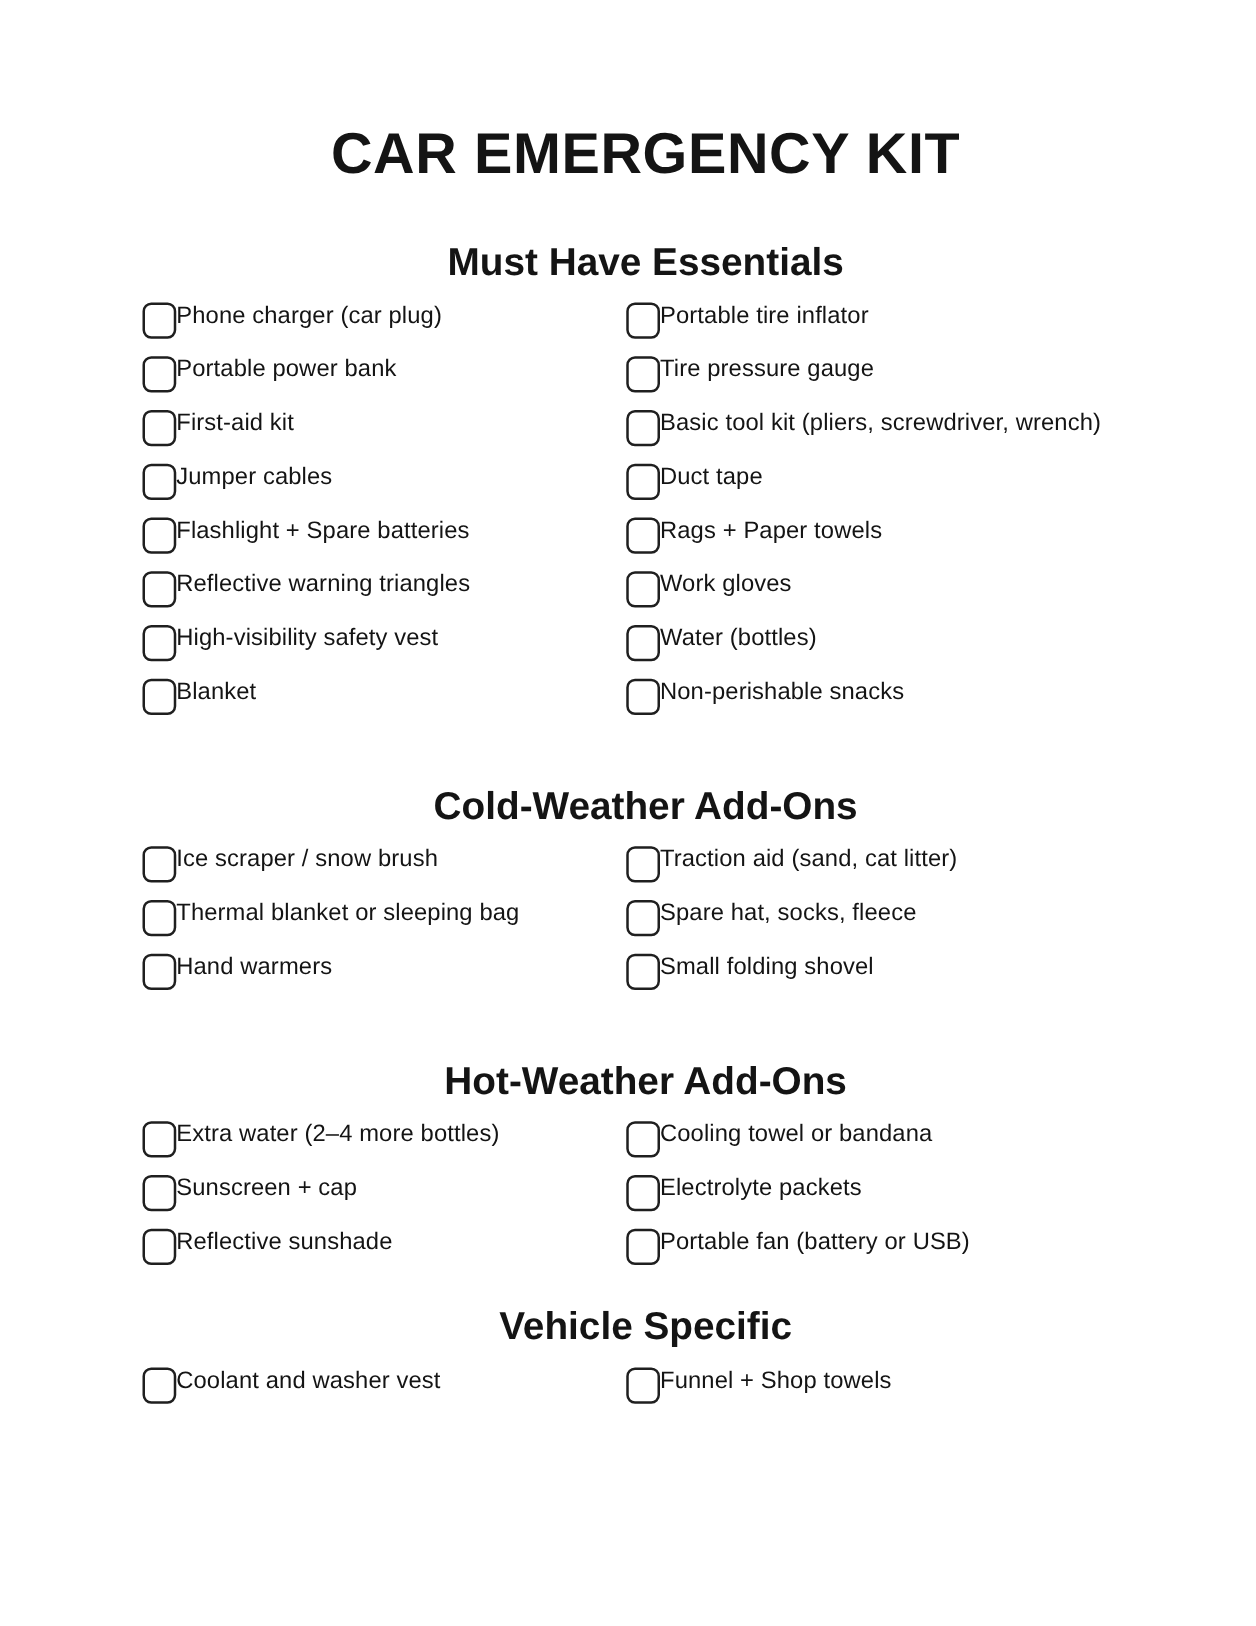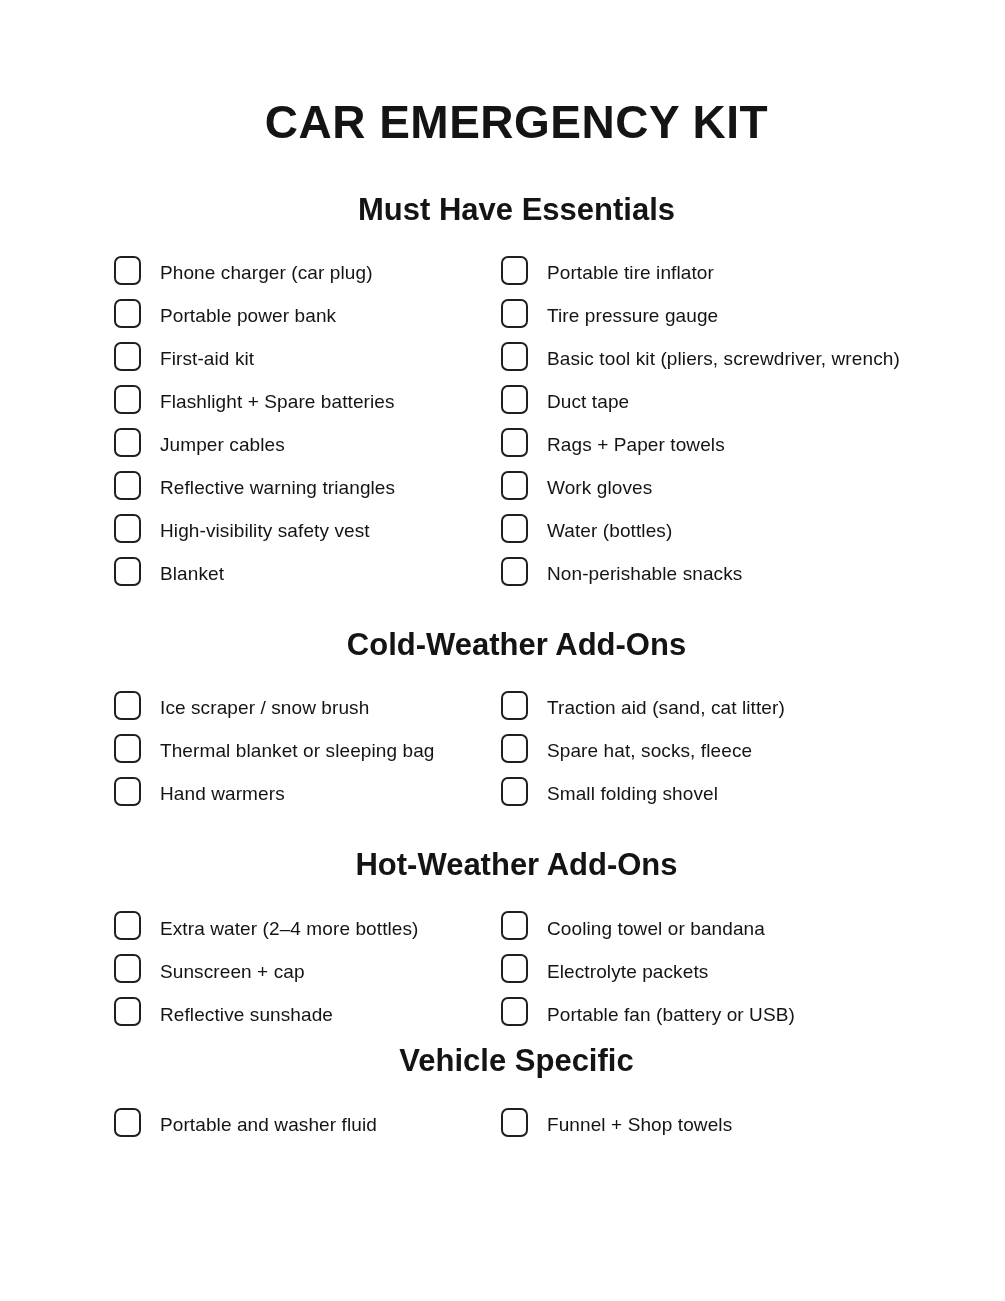--- a/index.html
+++ b/index.html
@@ -35,22 +35,21 @@
   }
   .grid {
     display: grid;
     grid-template-columns: 387px 1fr;
     margin-left: 100px;
     width: 828px;
   }
   .col { display: flex; flex-direction: column; }
   .item {
     display: flex;
-    align-items: flex-end;
-    gap: 19px;
+    align-items: flex-start;
     height: 43px;
   }
   .checkbox {
     flex: none;
     width: 27px;
     height: 29px;
     border: 2px solid var(--checkbox-border, #1f1f1f);
     border-radius: 7px;
     background: #ffffff;
     cursor: pointer;
@@ -80,28 +79,28 @@
             <div class="item">
               <span class="checkbox" role="checkbox" aria-checked="false"></span>
               <span class="label">Portable power bank</span>
             </div>
             <div class="item">
               <span class="checkbox" role="checkbox" aria-checked="false"></span>
               <span class="label">First-aid kit</span>
             </div>
             <div class="item">
               <span class="checkbox" role="checkbox" aria-checked="false"></span>
+              <span class="label">Jumper cables</span>
+            </div>
+            <div class="item">
+              <span class="checkbox" role="checkbox" aria-checked="false"></span>
               <span class="label">Flashlight + Spare batteries</span>
             </div>
             <div class="item">
               <span class="checkbox" role="checkbox" aria-checked="false"></span>
-              <span class="label">Jumper cables</span>
-            </div>
-            <div class="item">
-              <span class="checkbox" role="checkbox" aria-checked="false"></span>
               <span class="label">Reflective warning triangles</span>
             </div>
             <div class="item">
               <span class="checkbox" role="checkbox" aria-checked="false"></span>
               <span class="label">High-visibility safety vest</span>
             </div>
             <div class="item">
               <span class="checkbox" role="checkbox" aria-checked="false"></span>
               <span class="label">Blanket</span>
             </div>
@@ -207,21 +206,21 @@
             </div>
           </div>
         </div>
       </section>
       <section class="section">
         <h2 class="section-heading">Vehicle Specific</h2>
         <div class="grid">
           <div class="col">
             <div class="item">
               <span class="checkbox" role="checkbox" aria-checked="false"></span>
-              <span class="label">Portable and washer fluid</span>
+              <span class="label">Coolant and washer vest</span>
             </div>
           </div>
           <div class="col">
             <div class="item">
               <span class="checkbox" role="checkbox" aria-checked="false"></span>
               <span class="label">Funnel + Shop towels</span>
             </div>
           </div>
         </div>
       </section>

